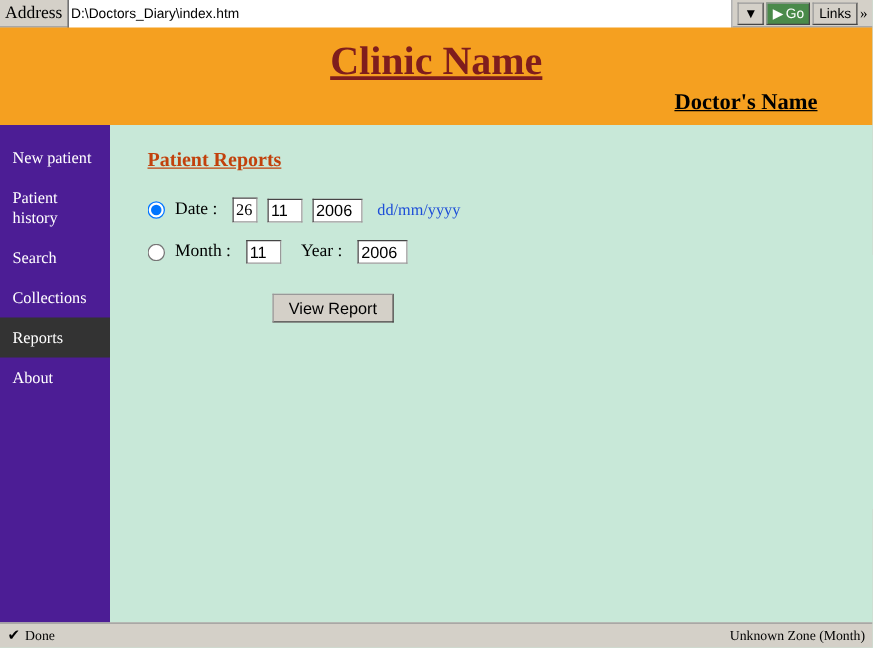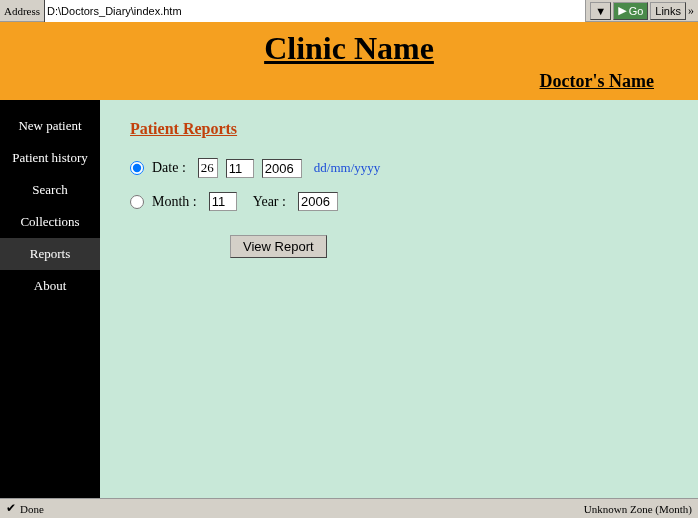--- a/index.html
+++ b/index.html
@@ -1,37 +1,37 @@
 <!DOCTYPE html>
 <html><head>
   <meta charset="utf-8">
   <style>
     * { margin: 0; padding: 0; box-sizing: border-box; }
     body { font-family: Times New Roman, serif; font-size: 14px; background: #d4d0c8; width: 698px; height: 518px; overflow: hidden; }
     .address-bar { display: flex; align-items: center; padding: 2px 4px; background: #d4d0c8; border-bottom: 1px solid #999; height: 22px; font-size: 11px; }
-    .address-label { font-size: 11px; margin-right: 4px; color: #000; text-align: right; }
+    .address-label { font-size: 14px; margin-right: 4px; color: #000; text-align: right; }
     .address-input { flex: 1; height: 18px; border: 1px inset #999; background: white; font-size: 11px; padding: 16px 2px; }
     .address-buttons { display: flex; gap: 2px; margin-left: 4px; align-items: center; }
     .addr-btn { height: 18px; padding: 0 4px; font-size: 11px; background: #d4d0c8; border: 1px outset #999; cursor: pointer; display: flex; align-items: center; gap: 2px; }
     .addr-btn.go { background: #4a8a4a; color: white; }
     .addr-btn.links { background: #d4d0c8; }
 
     
     .window { width: 698px; height: 496px; display: flex; flex-direction: column; }
 
     
     .header { background: #f5a020; text-align: center; padding: 8px 4px 4px 4px; }
-    .clinic-name { font-size: 32px; font-weight: bold; text-decoration: underline; color: #000000; }
+    .clinic-name { font-size: 32px; font-weight: bold; text-decoration: underline; color: #7f1d1d; }
     .doctor-name { font-size: 18px; font-weight: bold; text-decoration: underline; color: #000; text-align: right; padding-right: 40px; padding-top: 4px; padding-bottom: 4px; }
 
     
     .content-area { display: flex; flex: 1; }
 
     
-    .sidebar { width: 100px; background: #000000; padding-top: 10px; text-align: center; }
+    .sidebar { width: 88px; background: #4c1d95; padding-top: 10px; }
     .sidebar-item { color: white; padding: 8px 10px; cursor: pointer; font-size: 13px; }
     .sidebar-item.active { background: #333; }
 
     
     .main { flex: 1; background: #c8e8d8; padding: 20px 30px; }
 
     .page-title { font-size: 16px; font-weight: bold; text-decoration: underline; margin-bottom: 20px; color: #c2410c; }
 
     .form-section { margin-top: 10px; }
 

